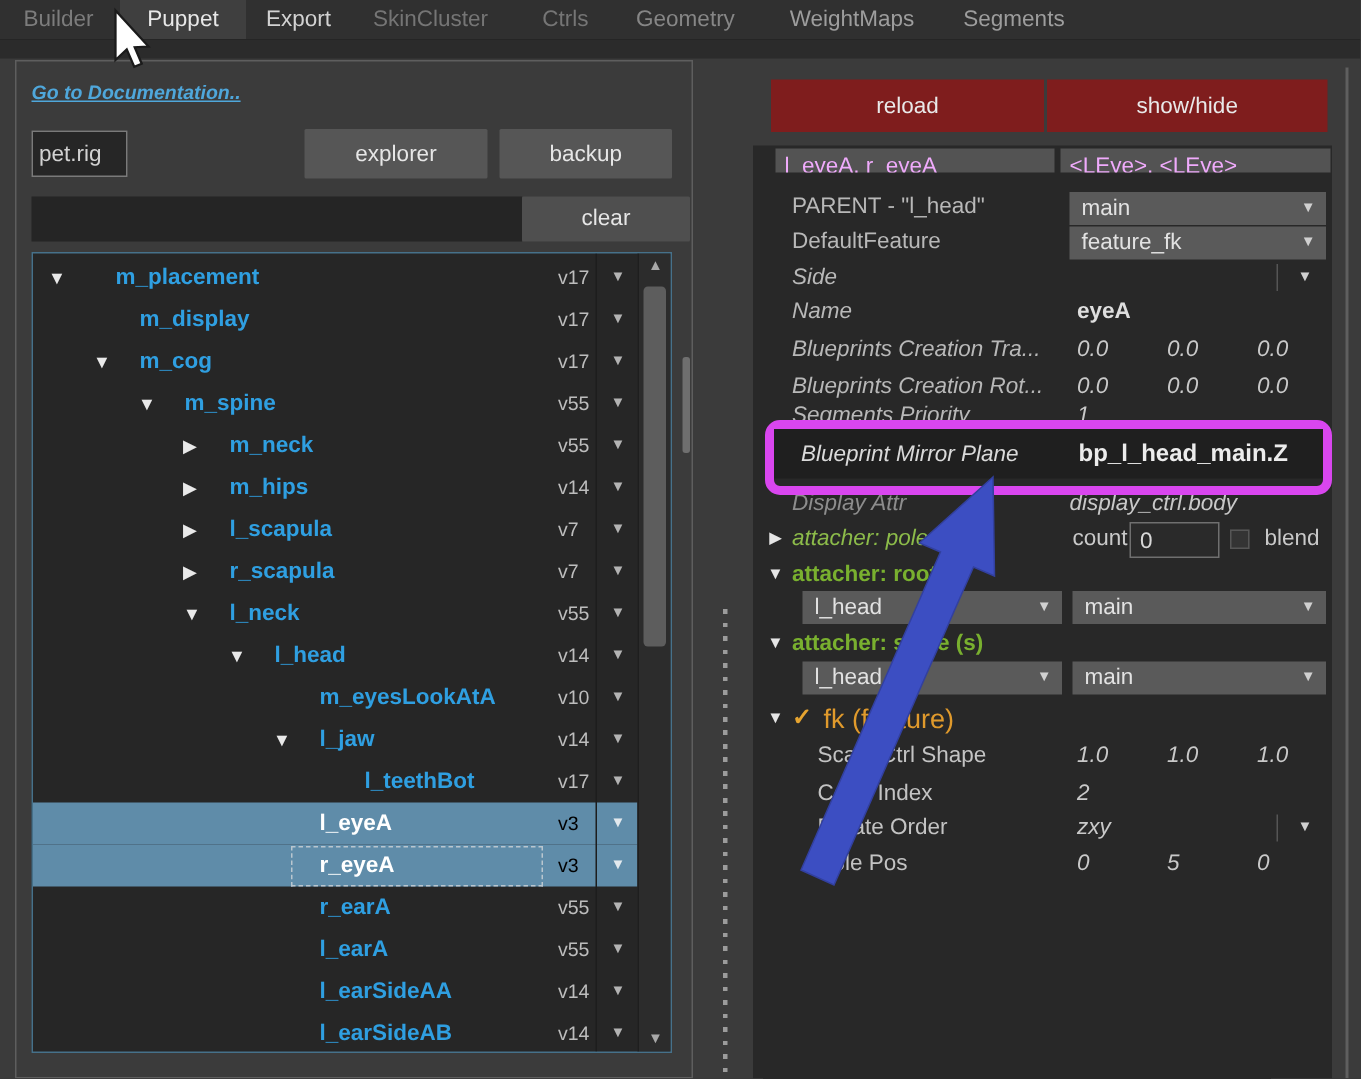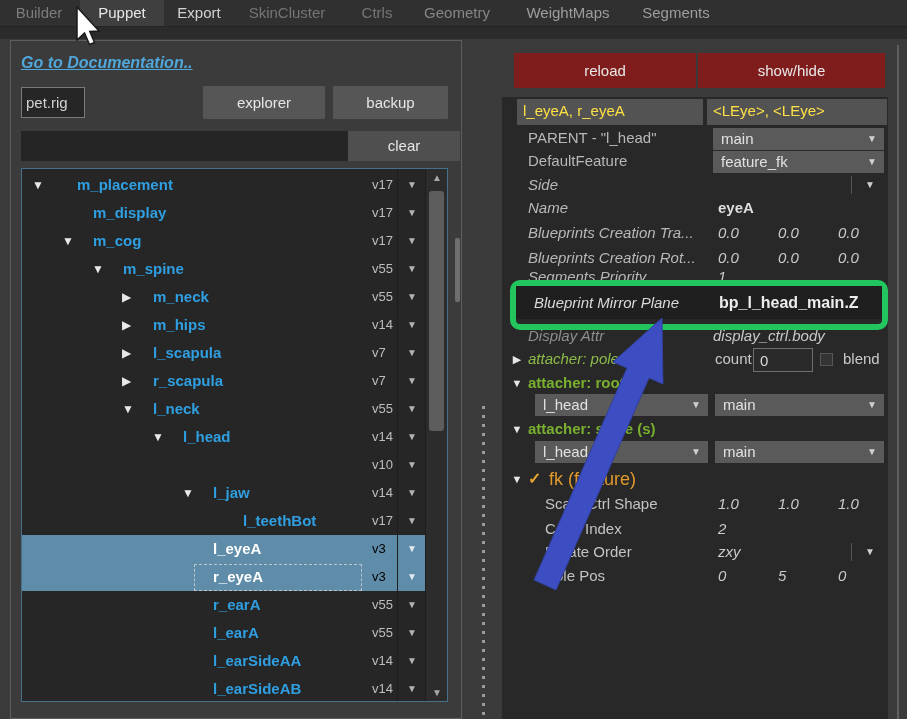--- a/index.html
+++ b/index.html
@@ -7,21 +7,21 @@
        font-family:"Liberation Sans",sans-serif;color:#cccccc;}
   
   .tabbar{position:absolute;left:0;top:0;width:907px;height:26px;background:#303030;border-bottom:1px solid #252525;}
   .tab{position:absolute;top:0;height:26px;line-height:26px;text-align:center;font-size:15px;cursor:default;}
   .tab.active{background:#3f3f3f;}
   .substrip{position:absolute;left:0;top:27px;width:907px;height:12px;background:#2b2b2b;}
   .t0{color:#7c7c7c}.t1{color:#e8e8e8}.t2{color:#d2d2d2}.t3{color:#757575}
   .t4{color:#757575}.t5{color:#868686}.t6{color:#9d9d9d}.t7{color:#9d9d9d}
   
   .lpanel{position:absolute;left:10px;top:40px;width:452px;height:679px;border:1px solid #5e5e5e;box-sizing:border-box;}
-  .doclink{position:absolute;left:10px;top:13px;font-size:16px;font-style:italic;font-weight:bold;
+  .doclink{position:absolute;left:10px;top:13px;font-size:13px;font-style:italic;font-weight:bold;
            color:#4fa7db;text-decoration:underline;cursor:pointer;}
   .btn{position:absolute;background:#565656;color:#e6e6e6;font-size:15px;text-align:center;
        height:33px;line-height:33px;border-radius:1px;cursor:pointer;}
   .rigfield{position:absolute;left:10px;top:46px;width:58px;height:29px;line-height:29px;background:#262626;
             border:1px solid #7a7a7a;color:#d2d2d2;font-size:15px;padding-left:4px;}
   .searchfield{position:absolute;left:10px;top:90px;width:327px;height:30px;background:#252525;border:none;outline:none;
                color:#ddd;font-size:15px;box-sizing:border-box;padding:0 6px;}
   .clearbtn{left:337px;top:90px;width:112px;height:30px;line-height:30px;background:#4f4f4f;}
   
   .tree{position:absolute;left:10px;top:127px;width:427px;height:534px;background:#262626;
@@ -44,41 +44,41 @@
   .sthumb{position:absolute;left:3px;top:22px;width:15px;height:240px;background:#5d5d5d;border-radius:3px;cursor:pointer;}
   
   .handle{position:absolute;left:455px;top:238px;width:5px;height:64px;background:#6f6f6f;border-radius:2px;cursor:col-resize;}
   .dots{position:absolute;left:482px;top:406px;width:3px;height:313px;
         background:repeating-linear-gradient(to bottom,#9b9b9b 0 3px,transparent 3px 9px);cursor:col-resize;}
   .rightedge{position:absolute;left:897px;top:45px;width:2px;height:674px;background:#5f5f5f;}
   
   .rtable{position:absolute;left:502px;top:97px;width:386px;height:622px;background:#282828;}
   .rbtn{position:absolute;top:53px;height:35px;line-height:35px;background:#7f1d1d;color:#e9e9e9;
         font-size:15px;text-align:center;cursor:pointer;}
-  .hcell{position:absolute;top:99px;height:26px;line-height:24px;background:#535353;color:#fde047;
+  .hcell{position:absolute;top:99px;height:16px;line-height:24px;background:#535353;color:#f0abfc;
          font-size:15px;padding-left:6px;box-sizing:border-box;overflow:hidden;white-space:nowrap;}
   .prow{position:absolute;height:22px;line-height:22px;font-size:15px;}
   .plabel{position:absolute;left:528px;color:#b8b8b8;height:22px;line-height:22px;font-size:15px;white-space:nowrap;}
   .plabel.ind{left:545px;}
   .it{font-style:italic;}
   .dim{color:#8d8d8d;}
   .pval{position:absolute;left:718px;height:22px;line-height:22px;font-size:15px;color:#c9c9c9;}
   .c2{left:778px;} .c3{left:838px;}
   .combo{position:absolute;background:#5a5a5a;color:#e2e2e2;font-size:15px;line-height:22px;height:22px;
          padding-left:8px;box-sizing:border-box;cursor:pointer;}
   .combo .ca{position:absolute;right:7px;top:0;font-size:10px;color:#d0d0d0;}
   .flatdd{position:absolute;left:858px;width:24px;text-align:center;font-size:10px;color:#cfcfcf;height:22px;line-height:22px;cursor:pointer;}
   .flatline{position:absolute;left:851px;width:1px;height:18px;background:#555;}
   .exp{position:absolute;left:509px;width:16px;text-align:center;font-size:11px;color:#e6e6e6;height:22px;line-height:22px;cursor:pointer;}
   .green-i{color:#8cbb4a;font-style:italic;}
   .green-b{color:#79b02f;font-weight:bold;}
   .countinput{position:absolute;left:753px;top:0;width:60px;height:24px;background:#2a2a2a;border:1px solid #6f6f6f;
               color:#d8d8d8;font-size:15px;box-sizing:border-box;padding-left:6px;outline:none;}
   .chk{position:absolute;left:820px;top:5px;width:13px;height:13px;background:#343434;border:1px solid #565656;box-sizing:border-box;cursor:pointer;}
-  .bluebox{position:absolute;left:510px;top:280px;width:378px;height:50px;border:6px solid #22c55e;
+  .bluebox{position:absolute;left:510px;top:280px;width:378px;height:50px;border:6px solid #d946ef;
            border-radius:10px;box-sizing:border-box;z-index:4;}
   .blueinner{position:absolute;left:0;top:0;width:366px;height:33px;background:#1f1f1f;}
   .mirrorlabel{position:absolute;left:18px;top:0;height:33px;line-height:33px;font-size:15px;font-style:italic;color:#dadada;}
   .mirrorval{position:absolute;left:203px;top:0;height:33px;line-height:33px;font-size:16px;font-weight:bold;color:#ececec;}
   .fkcheck{color:#e6a430;font-weight:bold;font-size:16px;}
   .fklabel{color:#e09a2c;font-size:18px;}
   .overlay{position:absolute;left:0;top:0;width:907px;height:719px;pointer-events:none;z-index:8;}
 </style>
 </head>
 <body>
@@ -160,20 +160,21 @@
             <span class="tver">v55</span>
             <span class="tdd">▼</span>
           </div>
           <div class="trow">
             <span class="tarrow" style="left: 130px;">▼</span>
             <span class="tlabel" style="left: 161px;">l_head</span>
             <span class="tver">v14</span>
             <span class="tdd">▼</span>
           </div>
           <div class="trow">
+            <span class="tlabel" style="left: 191px;">m_eyesLookAtA</span>
             <span class="tver">v10</span>
             <span class="tdd">▼</span>
           </div>
           <div class="trow">
             <span class="tarrow" style="left: 160px;">▼</span>
             <span class="tlabel" style="left: 191px;">l_jaw</span>
             <span class="tver">v14</span>
             <span class="tdd">▼</span>
           </div>
           <div class="trow">

